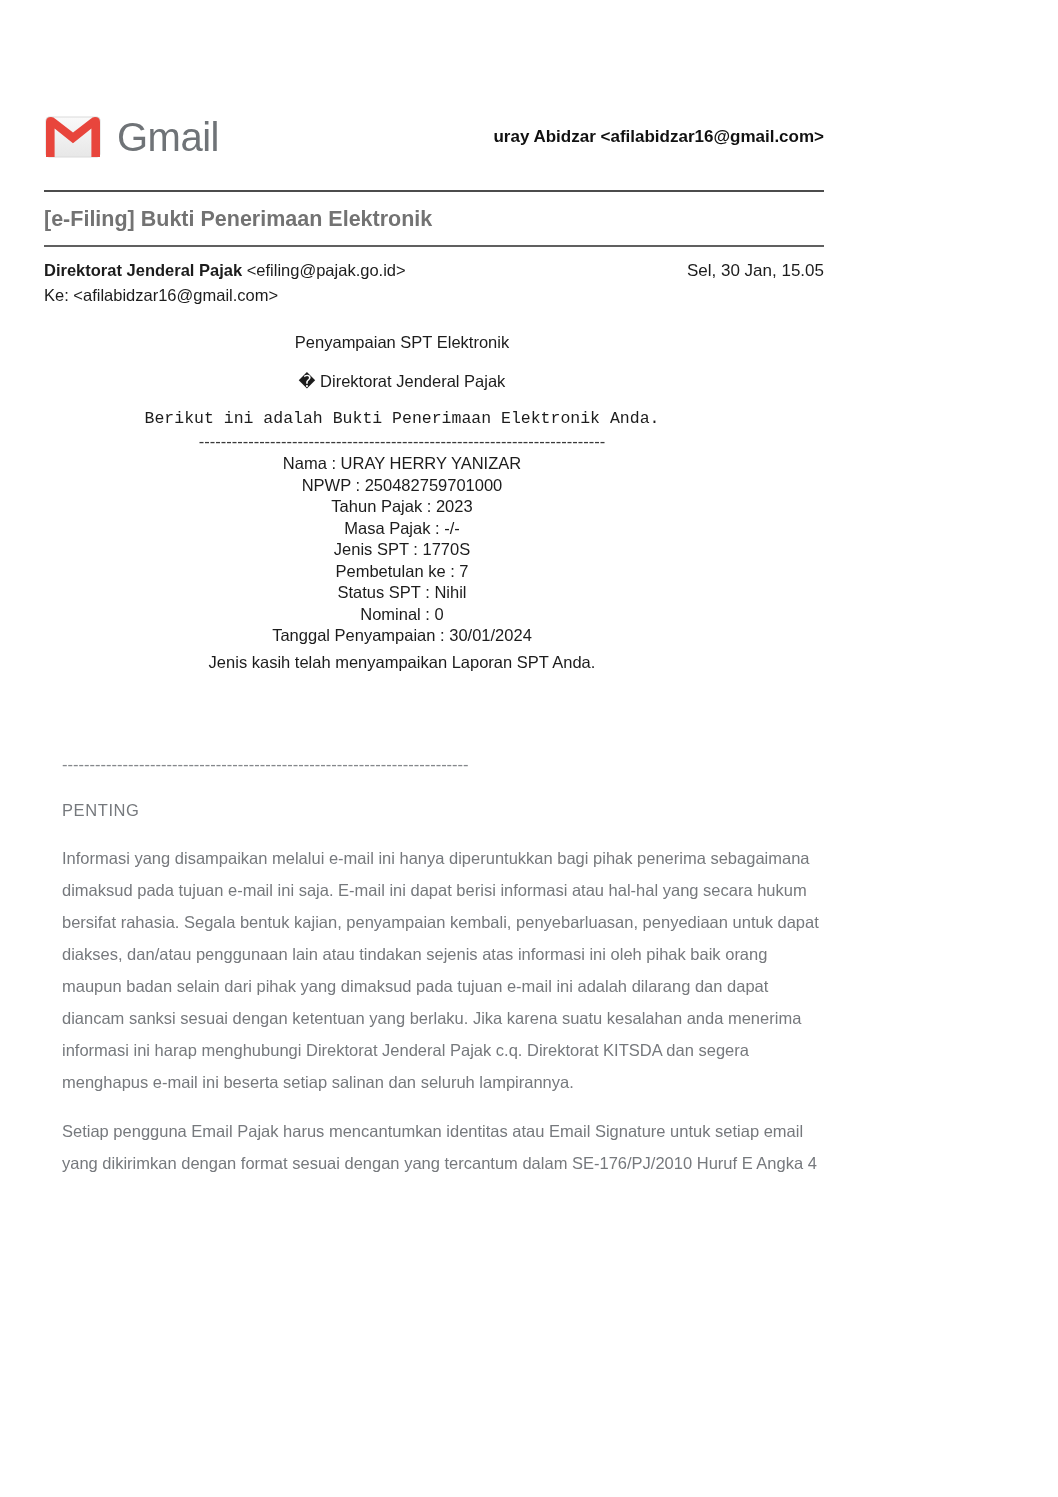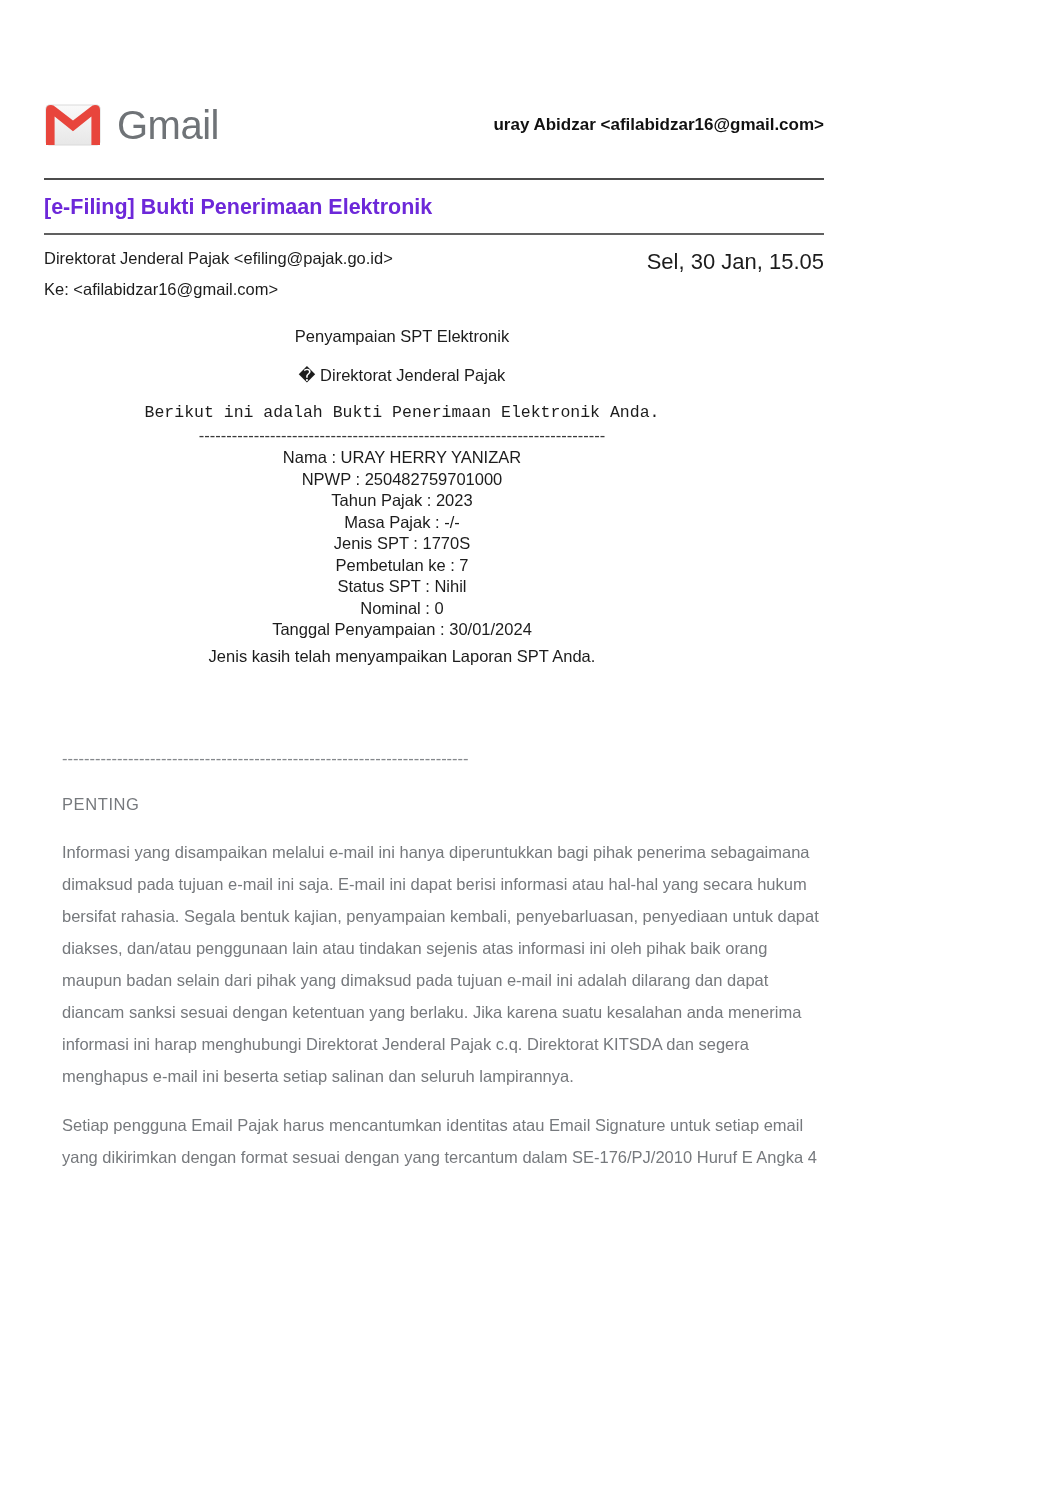--- a/index.html
+++ b/index.html
@@ -3,49 +3,49 @@
 <meta charset="utf-8">
 <style>
   * { margin: 0; padding: 0; box-sizing: border-box; }
   html, body { background: #ffffff; }
   body {
     width: 1058px; height: 1497px;
     font-family: "Liberation Sans", "DejaVu Sans", sans-serif;
     color: #1c1c1c;
     overflow: hidden;
   }
-  .page { width: 868px; height: 1497px; padding: 4px 44px; background: #fff; }
+  .page { width: 868px; height: 1497px; padding: 16px 44px; background: #fff; }
 
   
   .top-header {
     padding-top: 99px;
     display: flex; justify-content: space-between; align-items: center;
   }
   .logo { display: flex; align-items: center; gap: 15px; }
   .logo svg { display: block; }
   .logo-text {
     font-size: 40px; color: #6f7377; font-weight: 400; letter-spacing: -0.5px;
     line-height: 1;
   }
   .account { font-size: 17px; font-weight: 700; color: #111; }
 
   
   .rule1 { border: none; border-top: 2px solid #4c4c4c; margin-top: 31px; }
   .rule2 { border: none; border-top: 2px solid #606060; margin-top: 13px; }
 
   
-  .subject { margin-top: 15px; font-size: 21.5px; font-weight: 700; color: #6d28d9; }
+  .subject { margin-top: 15px; font-size: 21.5px; font-weight: 700; color: #737373; }
 
   
   .meta-row {
     margin-top: 14px; display: flex; justify-content: space-between;
     font-size: 16.5px; color: #1c1c1c;
   }
-  .sender-name { font-weight: 400; }
-  .date { font-size: 22px; }
+  .sender-name { font-weight: 700; }
+  .date { font-size: 17px; }
   .to-line { margin-top: 5px; font-size: 16.5px; }
 
   
   .email-body { margin-left: 18px; }
 
   .receipt {
     margin-top: 27px; width: 680px; text-align: center;
     font-size: 16.5px; color: #1c1c1c; line-height: 21.5px;
   }
   .receipt p { margin: 0; }

